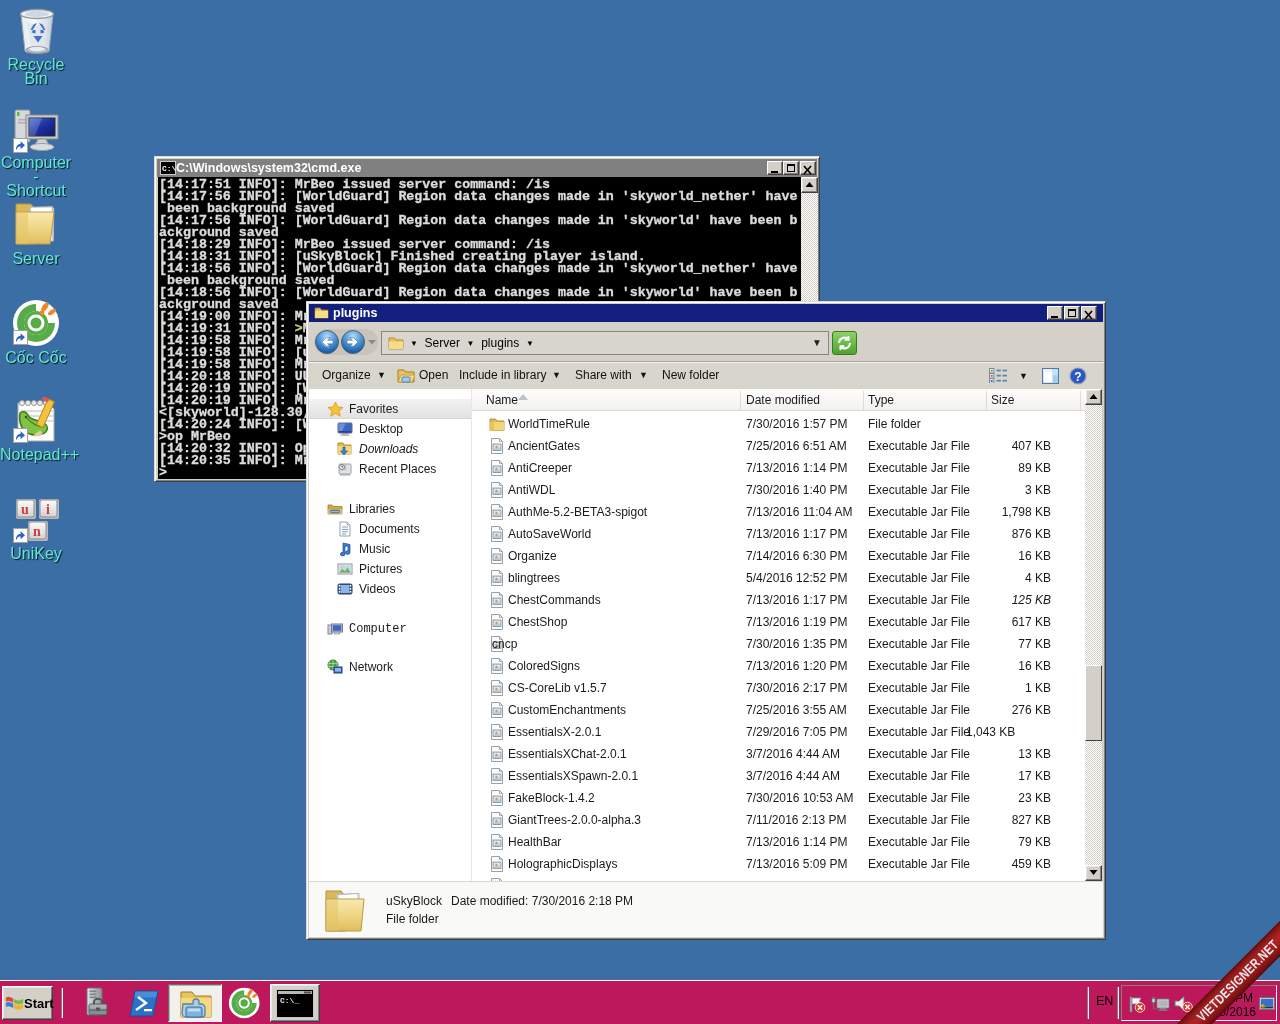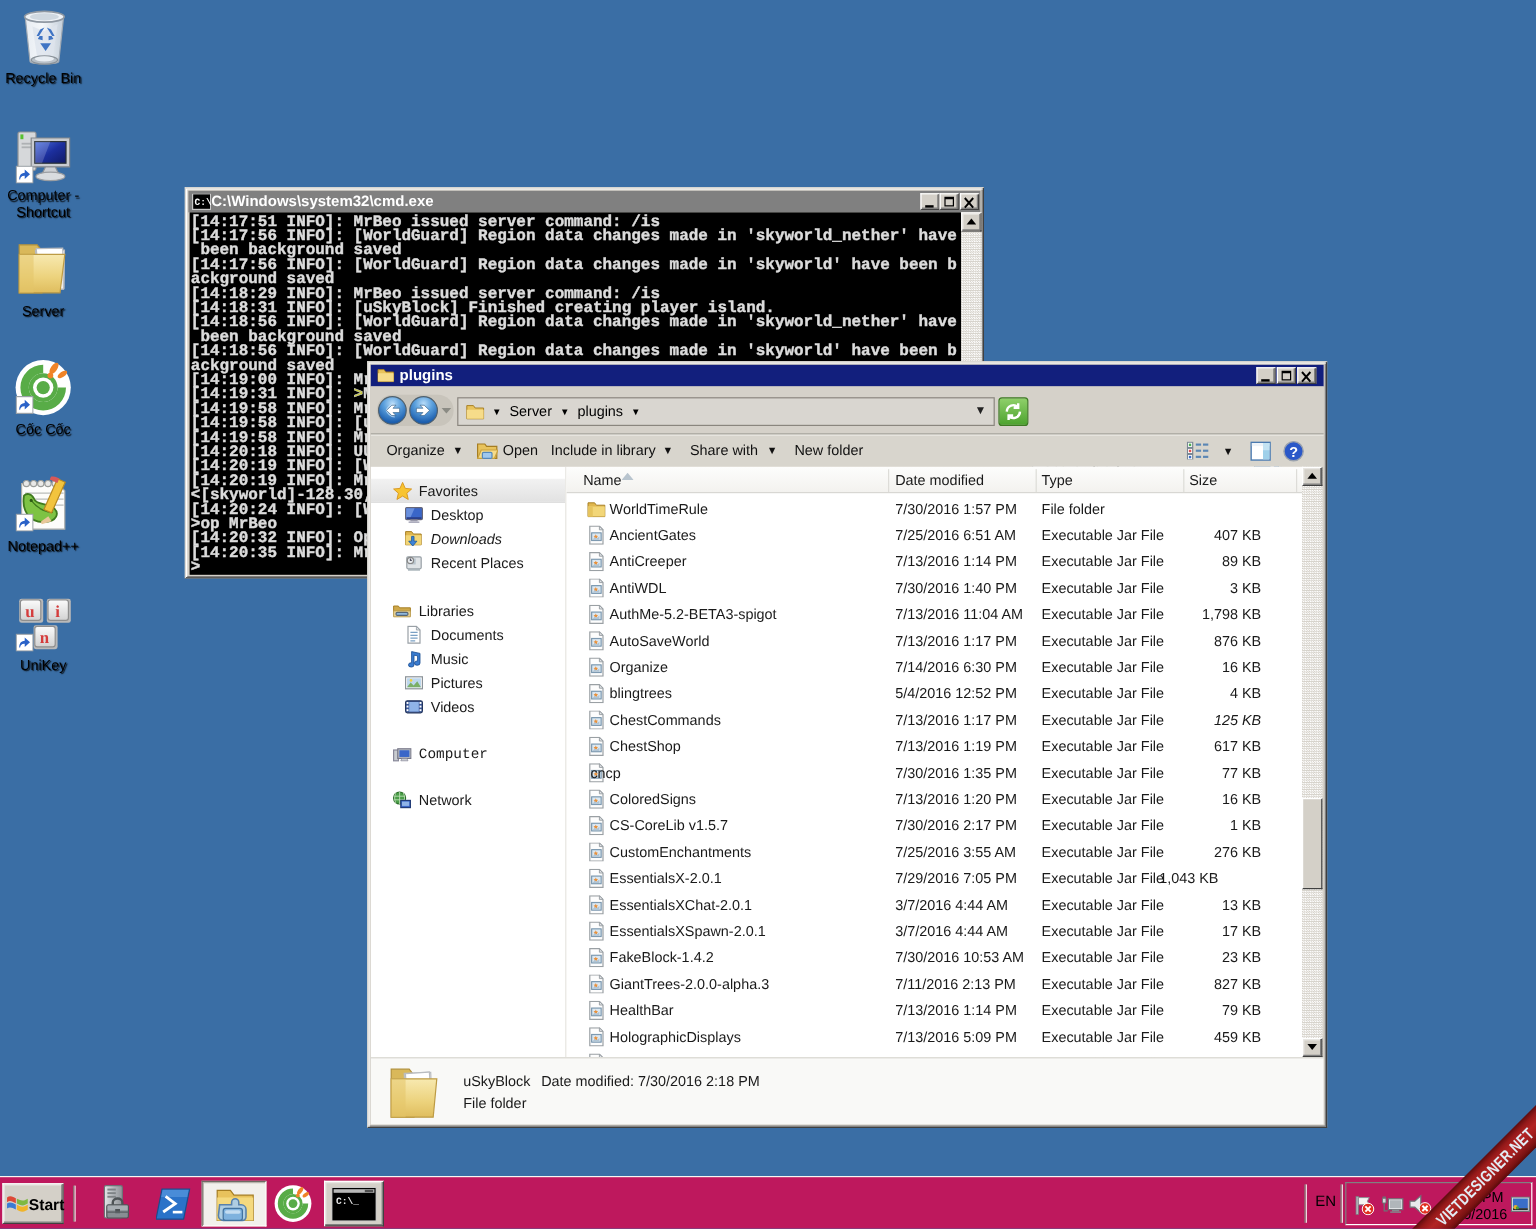--- a/index.html
+++ b/index.html
@@ -1,19 +1,19 @@
 <!DOCTYPE html>
 <html><head>
 <meta charset="utf-8">
 <style>
 * { margin:0; padding:0; box-sizing:border-box; }
 html,body { width:1280px; height:1024px; overflow:hidden; }
 body { background:#3A6EA5; font-family:"Liberation Sans", sans-serif; position:relative; }
 .abs { position:absolute; }
-.lbl { position:absolute; color:#000000; font-size:12px; text-align:center; text-shadow:1px 1px 1px rgba(0,0,0,.85); line-height:14px; }
+.lbl { position:absolute; color:#5eead4; font-size:16px; text-align:center; text-shadow:1px 1px 1px rgba(0,0,0,.85); line-height:14px; }
 
 .raised { background:#d4d0c8; border:1px solid; border-color:#ffffff #404040 #404040 #ffffff; box-shadow: inset -1px -1px 0 #808080, inset 1px 1px 0 #e8e6e2; }
 .sunken { border:1px solid; border-color:#808080 #ffffff #ffffff #808080; }
 .winframe { background:#d4d0c8; border:1px solid; border-color:#dddbd6 #404040 #404040 #dddbd6; box-shadow: inset 1px 1px 0 #ffffff, inset -1px -1px 0 #808080; }
 .capbtn { position:absolute; width:16px; height:14px; background:#d4d0c8; border:1px solid; border-color:#ffffff #404040 #404040 #ffffff; box-shadow: inset -1px -1px 0 #808080; font-family:"Liberation Sans"; }
 .dith { background-image: conic-gradient(#ffffff 0 25%, #d4d0c8 0 50%, #ffffff 0 75%, #d4d0c8 0); background-size:2px 2px; }
 </style>
 </head>
 <body>
 

